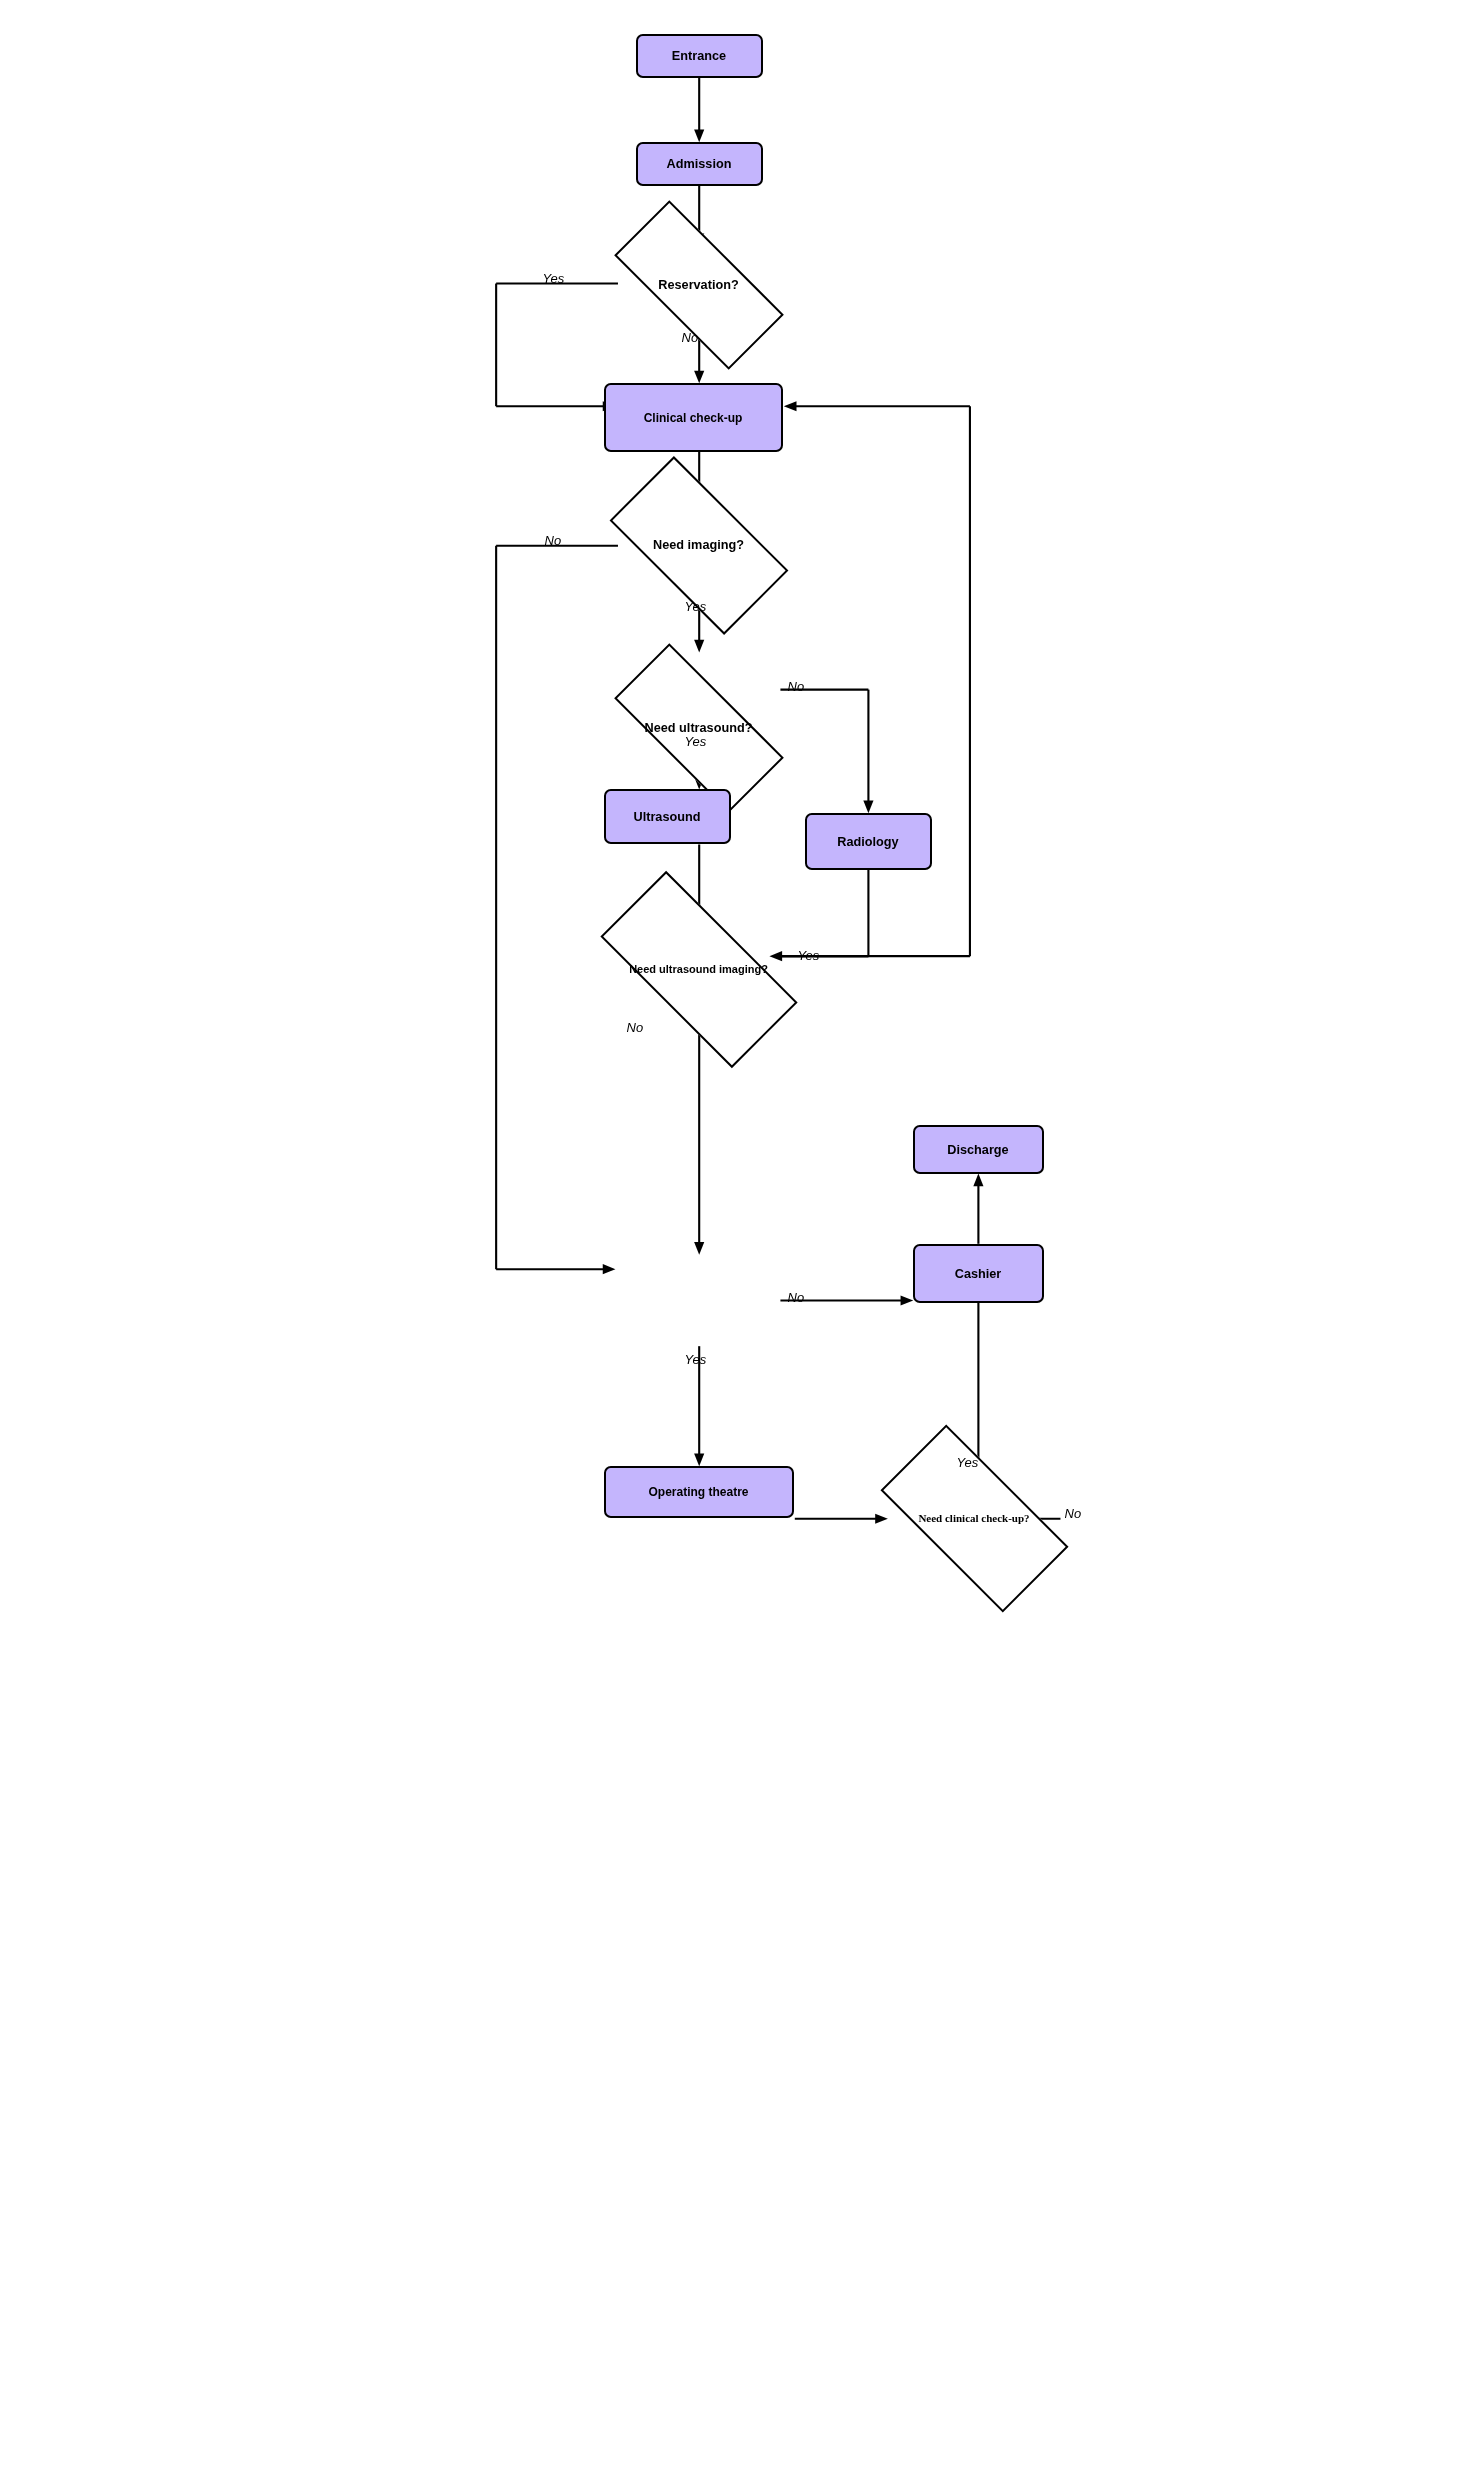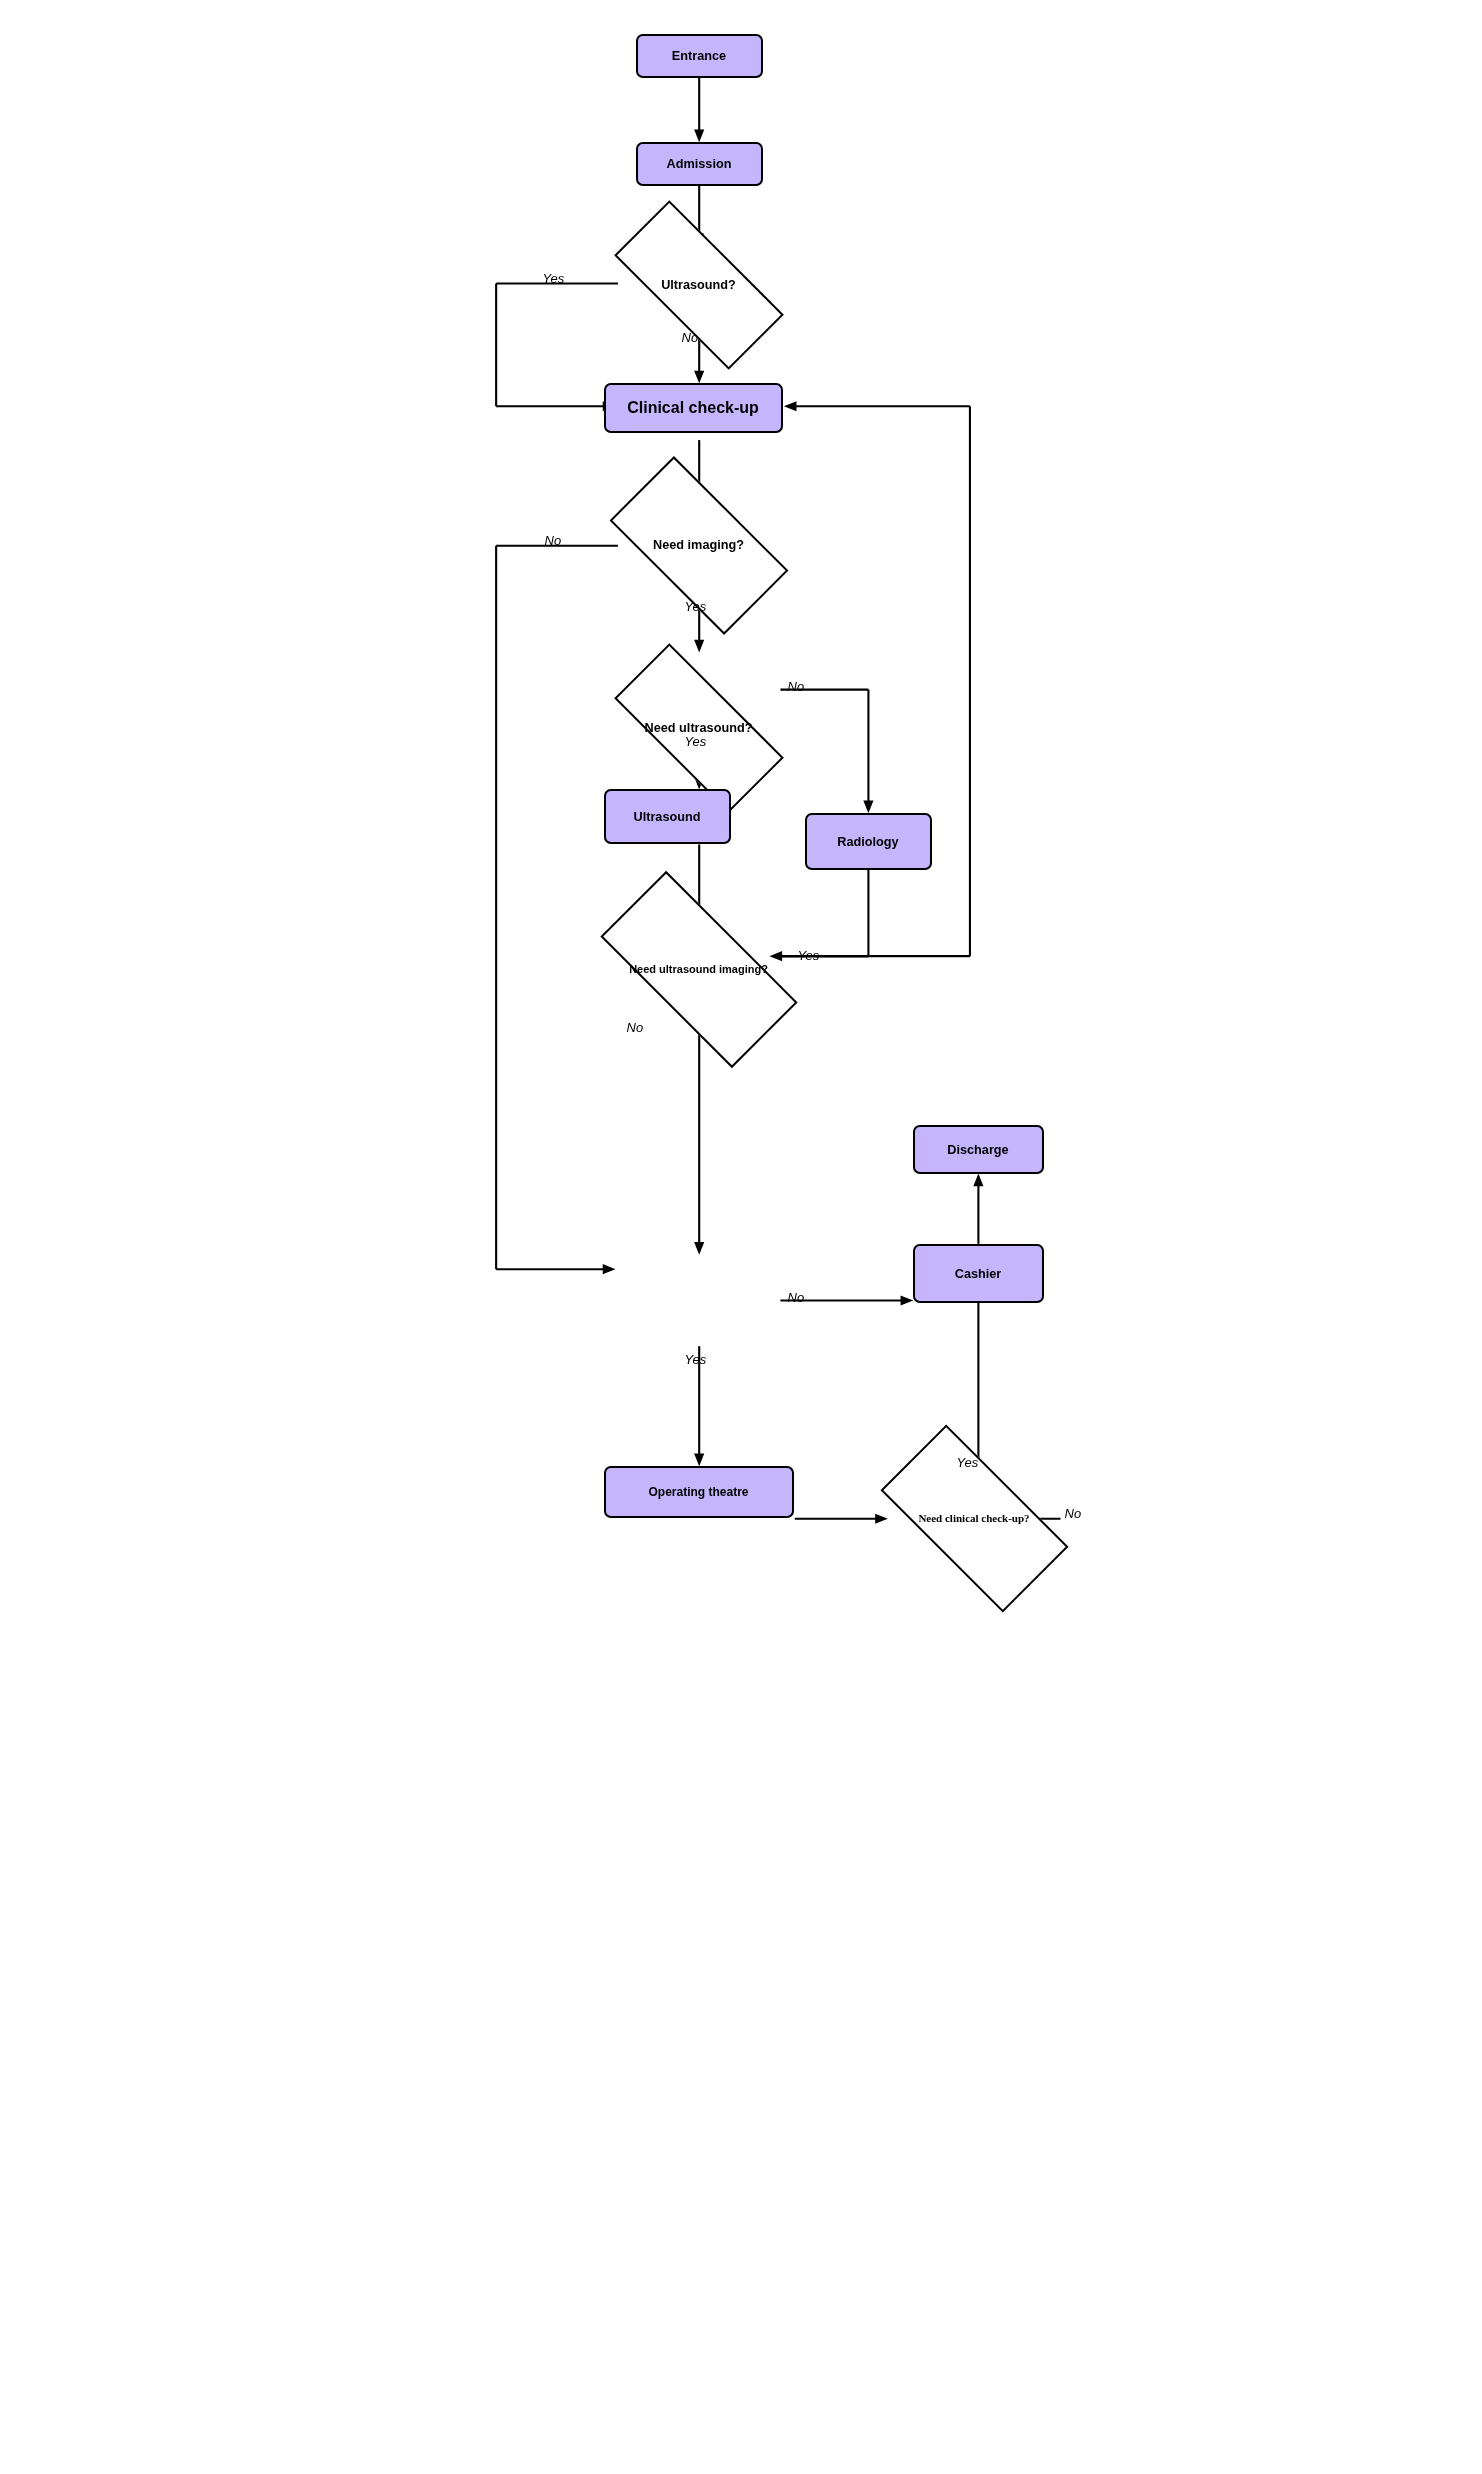--- a/index.html
+++ b/index.html
@@ -138,26 +138,26 @@
     <line x1="660" y1="1450" x2="660" y2="1380" stroke="#000" stroke-width="2.5"></line>
     <polygon points="660,1367 654,1382 666,1382" fill="#000"></polygon>
   </svg>
 
   <div class="node rect" style="left:216px; top:17px; width:127px; height:44px;">Entrance</div>
 
   <div class="node rect" style="left:216px; top:125px; width:127px; height:44px;">Admission</div>
 
   <div class="diamond-wrapper" style="left:198px; top:229px; width:162px; height:78px;">
     <div class="diamond"></div>
-    <span class="diamond-label">Ultrasound?</span>
+    <span class="diamond-label">Reservation?</span>
   </div>
   <span class="label-text" style="left:123px; top:254px;">Yes</span>
   <span class="label-text" style="left:262px; top:313px;">No</span>
 
-  <div class="node rect" style="left:184px; top:366px; width:179px; height:50px; font-size:16px;">Clinical check-up</div>
+  <div class="node rect" style="left:184px; top:366px; width:179px; height:69px; font-size:12px;">Clinical check-up</div>
 
   <div class="diamond-wrapper" style="left:198px; top:483px; width:162px; height:91px;">
     <div class="diamond"></div>
     <span class="diamond-label">Need imaging?</span>
   </div>
   <span class="label-text" style="left:125px; top:516px;">No</span>
   <span class="label-text" style="left:265px; top:582px;">Yes</span>
 
   <div class="diamond-wrapper" style="left:198px; top:672px; width:162px; height:78px;">
     <div class="diamond"></div>

